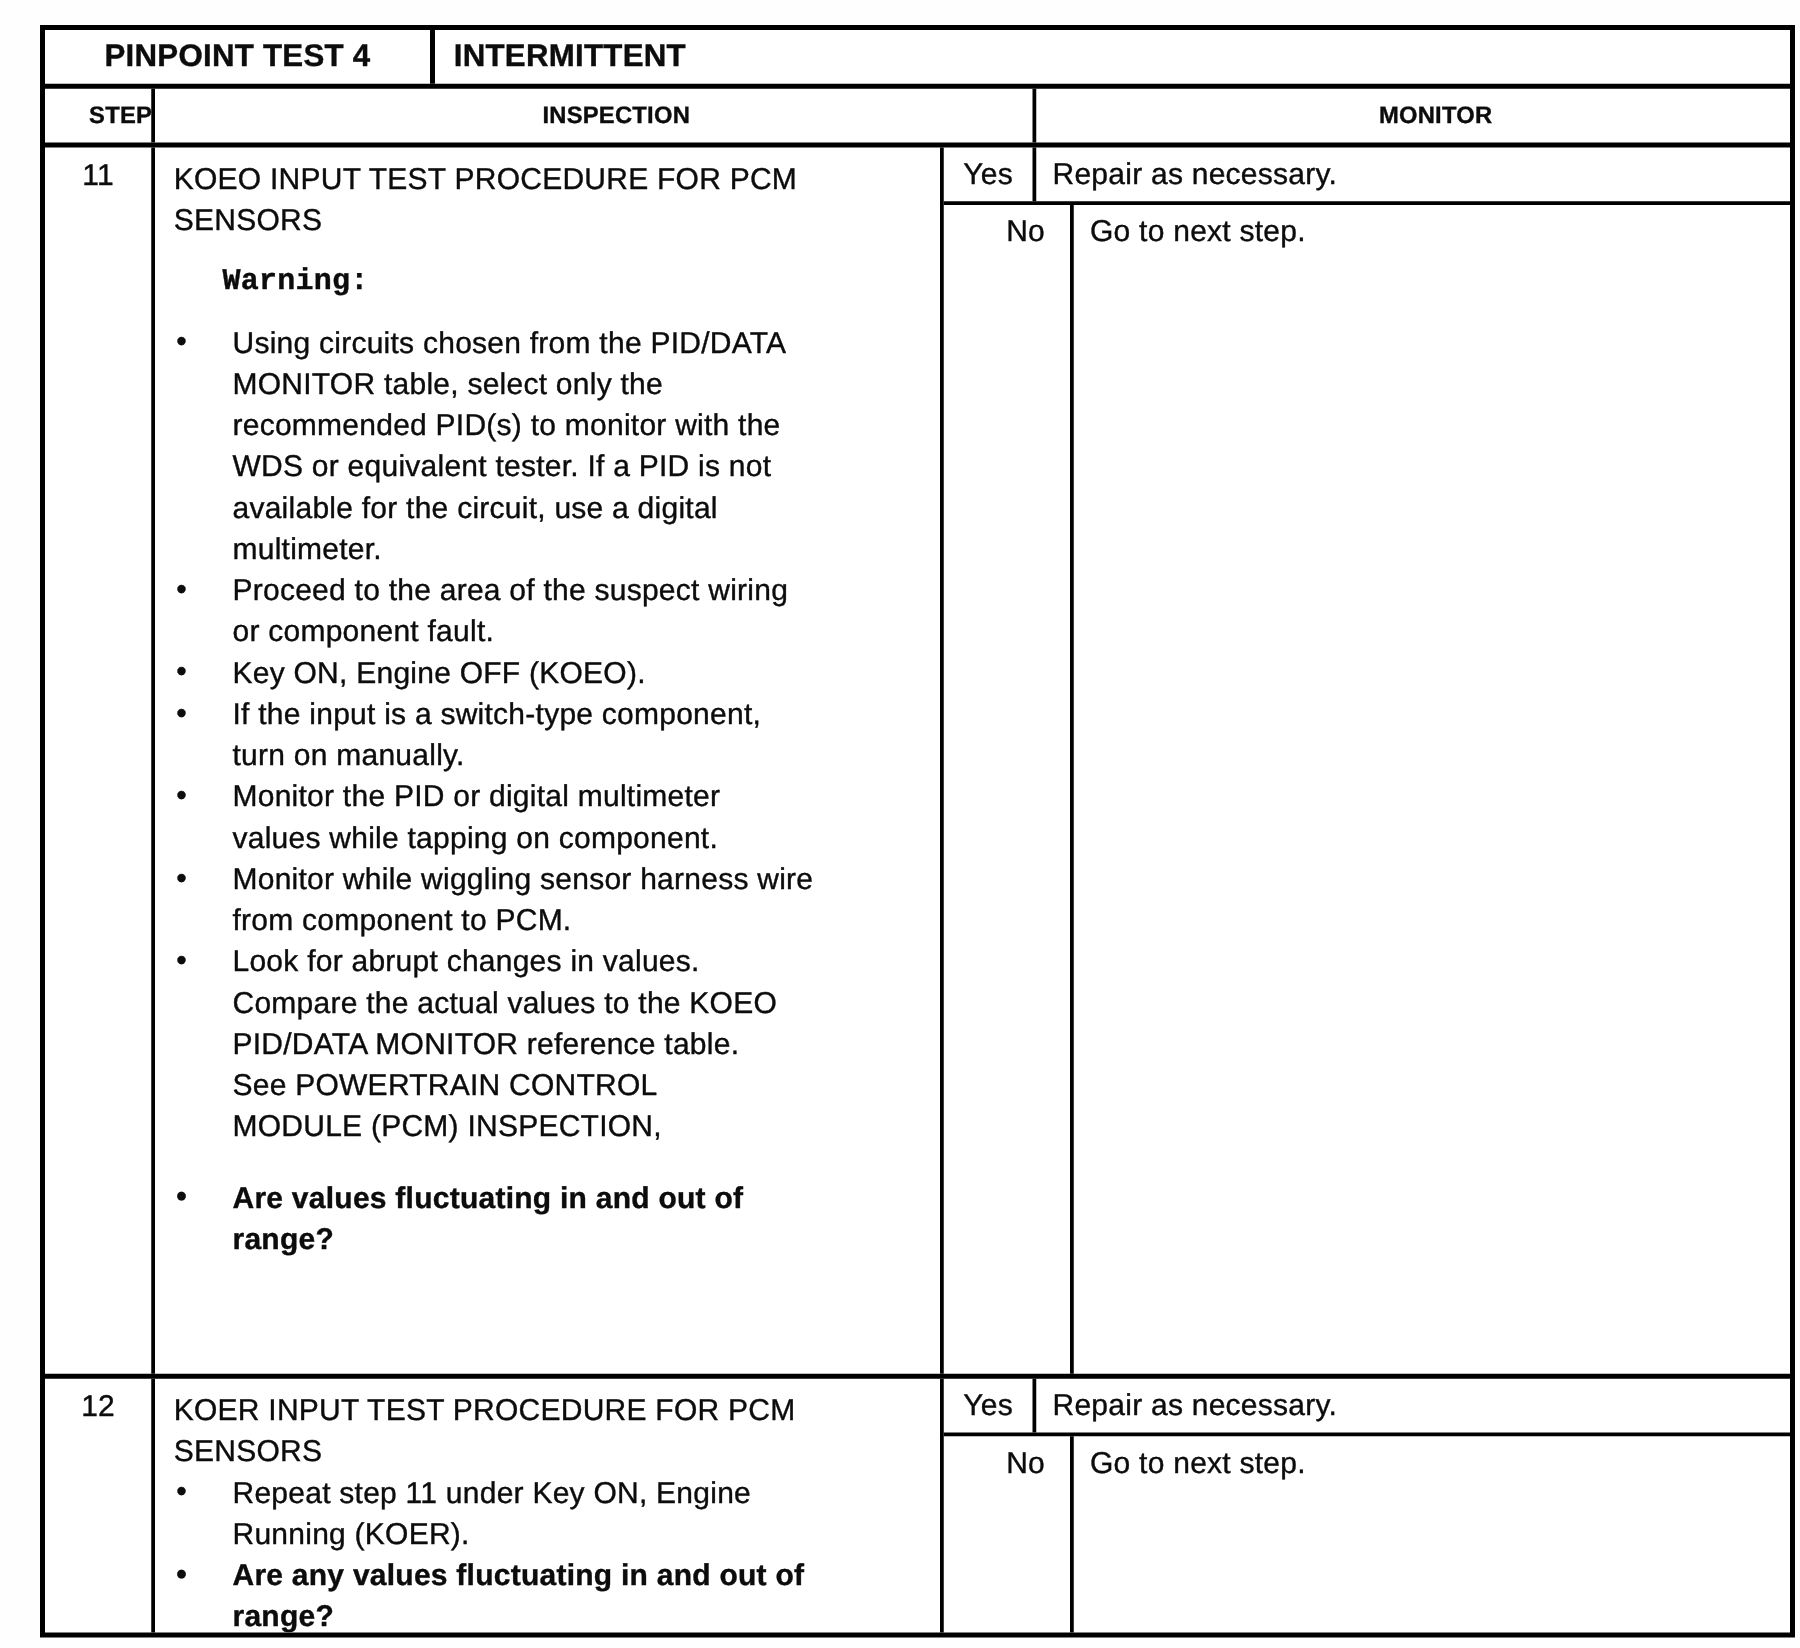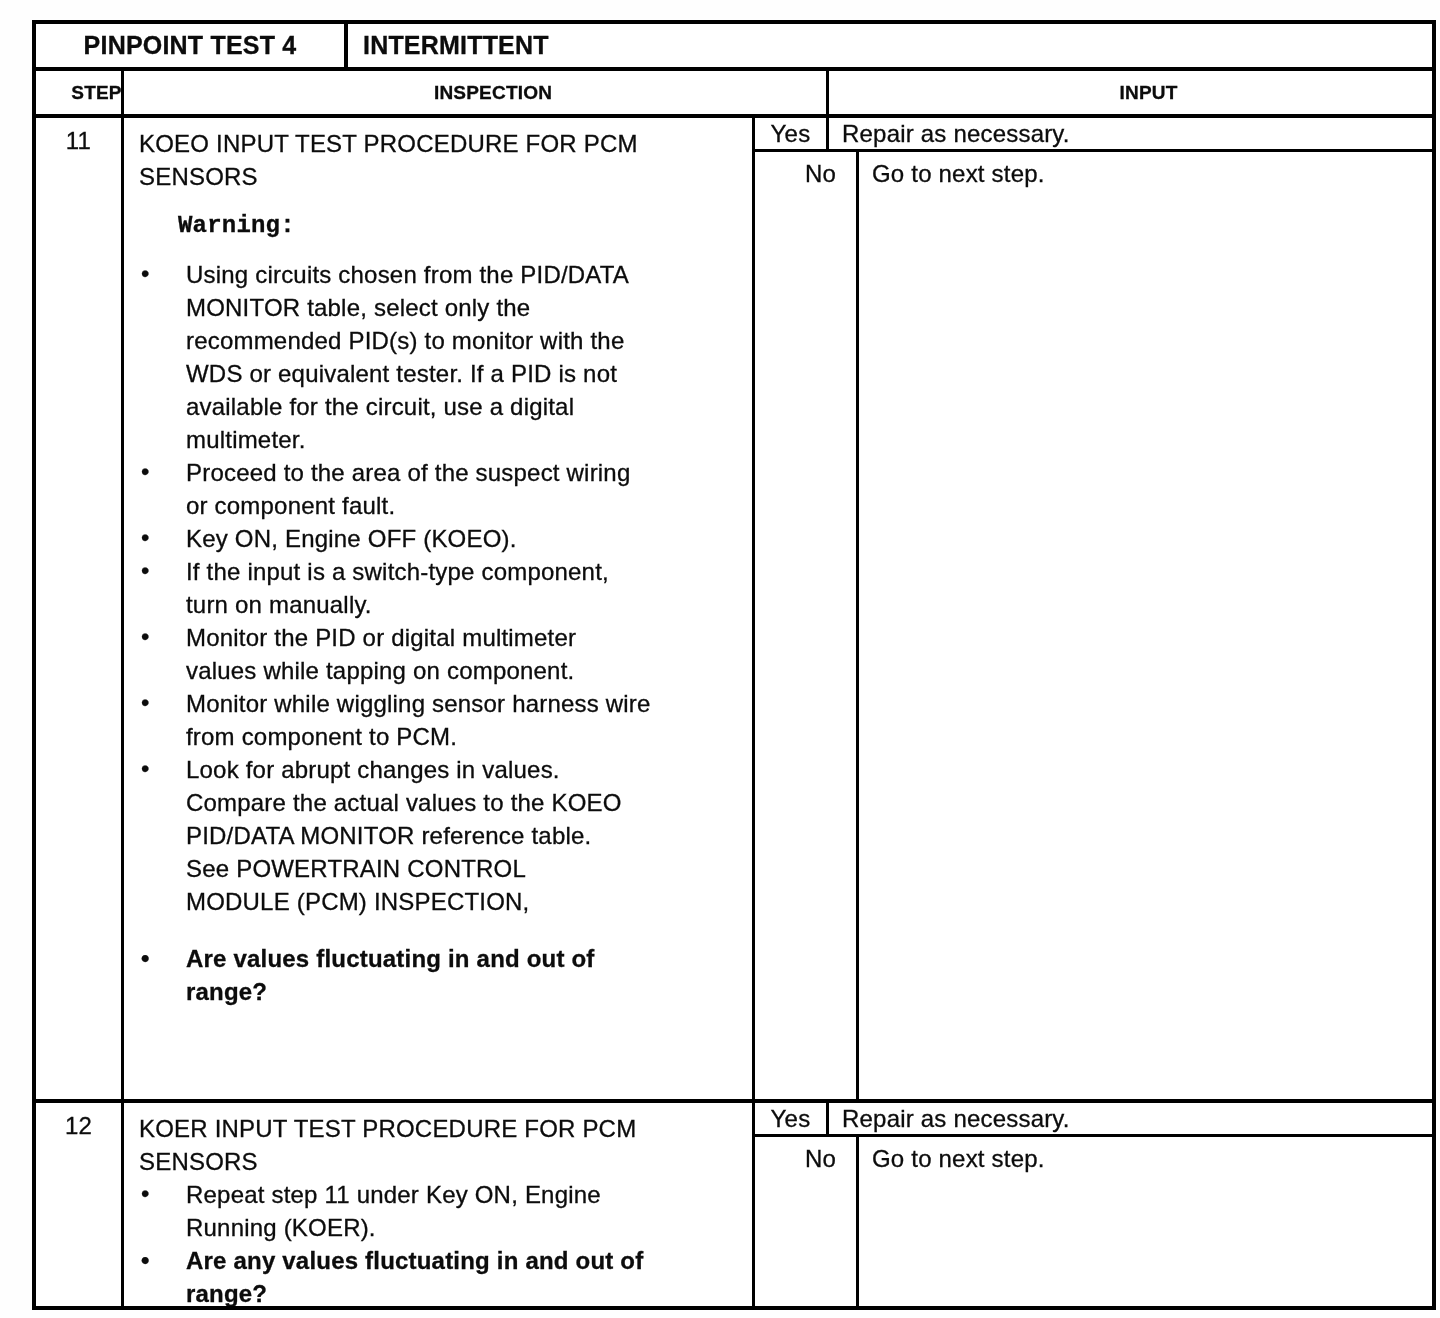--- a/index.html
+++ b/index.html
@@ -46,21 +46,21 @@
   .w-item { position: relative; padding-left: 48px; width: 518px; }
   .w-item::before { content: "\2022"; position: absolute; left: 10px; top: -1px; }
   .b-item { position: relative; padding-left: 47px; width: 512px; }
   .b-item::before { content: "\2022"; position: absolute; left: 2px; top: -1px; }
   .see-ref { padding-left: 47px; width: 477px; }
   .bold { font-weight: 700; }
   .q-gap { margin-top: 24px; }
   
   .rpane { flex: 1; display: flex; flex-direction: column; }
   .subrow { display: flex; }
-  .subrow.yes { height: 34px; border-bottom: 3px solid #000; }
+  .subrow.yes { height: 46px; border-bottom: 3px solid #000; }
   .subrow.no  { flex: 1; padding-left: 30px; }
   .yn {
     width: 74px; border-right: 3px solid #000;
     display: flex; justify-content: center; align-items: center; font-size: 24px;
   }
   .no .yn { align-items: flex-start; padding-top: 8px; }
   .act { flex: 1; padding-left: 13px; font-size: 24px; display: flex; align-items: center; }
   .no .act { align-items: flex-start; padding-top: 8px; }
 </style>
 </head>
@@ -69,21 +69,21 @@
 <div class="tbl">
 
   <div class="r1">
     <div class="cell label">PINPOINT TEST 4</div>
     <div class="cell name">INTERMITTENT</div>
   </div>
 
   <div class="r2">
     <div class="cell step-h">STEP</div>
     <div class="cell insp-h">INSPECTION</div>
-    <div class="cell action-h">INPUT</div>
+    <div class="cell action-h">MONITOR</div>
   </div>
 
   <div class="srow" style="height:985px">
     <div class="stepnum">11</div>
     <div class="insp">
       <div class="insp-title">KOEO INPUT TEST PROCEDURE FOR PCM SENSORS</div>
       <div class="warning">
         <div class="w-label">Warning:</div>
       </div>
       <div class="b-item">Using circuits chosen from the PID/DATA MONITOR table, select only the recommended PID(s) to monitor with the WDS or equivalent tester.  If a PID is not available for the circuit, use a digital multimeter.</div>

